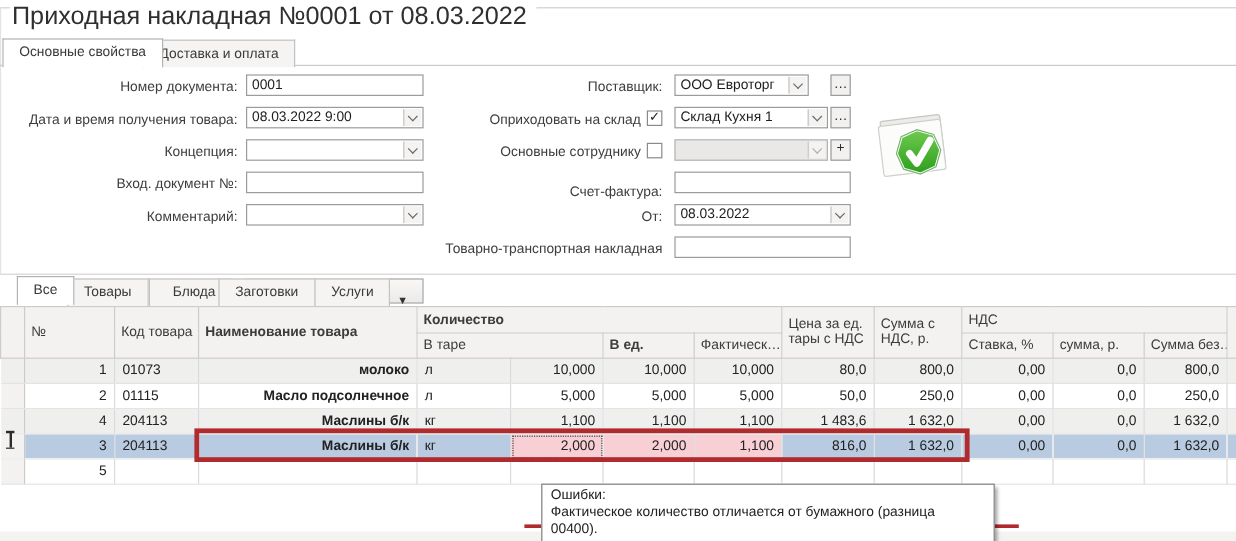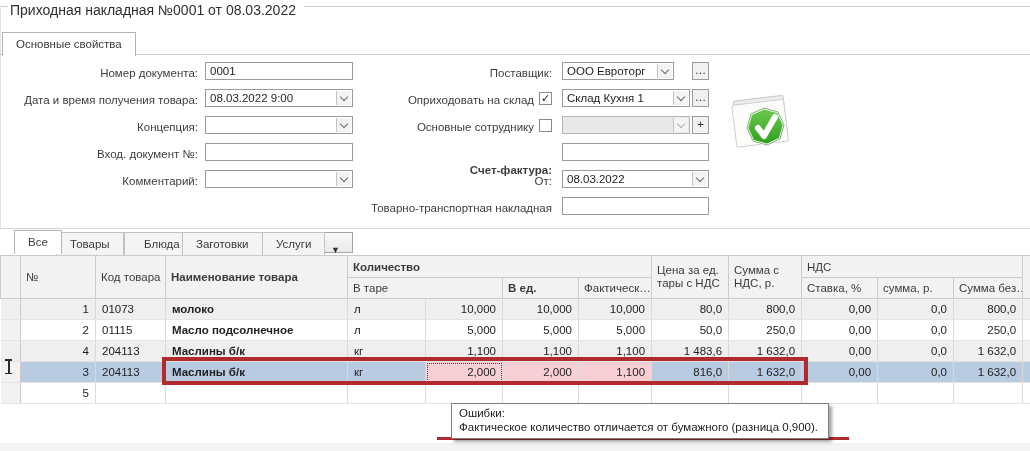--- a/index.html
+++ b/index.html
@@ -3,21 +3,21 @@
 <meta charset="utf-8">
 <style>
   html,body{margin:0;padding:0;background:#fff;}
   #app{position:relative;width:1030px;height:451px;background:#fff;overflow:hidden;
        font-family:"Liberation Sans","DejaVu Sans",sans-serif;font-size:11.5px;color:#3a3a3a;}
 
   
   .groupline{position:absolute;left:0;top:6px;width:1030px;height:0;border-top:1px solid #cfcfcf;}
   .groupleft{position:absolute;left:0;top:6px;width:0;height:222px;border-left:1px solid #e3e3e3;}
   #page-title{position:absolute;left:8px;top:2px;background:#fff;padding:0 8px 0 2px;
-              font-size:14px;color:#2f2f2f;white-space:nowrap;}
+              font-size:21px;color:#2f2f2f;white-space:nowrap;}
 
   
   .tabstrip1{position:absolute;left:0;top:32px;width:1030px;height:23px;}
   .tabline{position:absolute;left:0;bottom:0;width:100%;border-bottom:1px solid #c9c9c9;}
   .tab{position:absolute;top:0;height:22px;line-height:22px;padding:0 13px;
        background:#f5f4f2;border:1px solid #c2c2c2;border-bottom:none;color:#3a3a3a;white-space:nowrap;}
   .tab.active{background:#fff;height:23px;z-index:2;border-color:#b3b3b3;}
 
   
   .frow{position:absolute;height:19px;line-height:18px;}
@@ -49,21 +49,21 @@
   table.grid{position:absolute;left:0;top:255px;border-collapse:collapse;table-layout:fixed;width:1030px;
              font-size:11.5px;color:#222;}
   table.grid th{background:#f3f2f0;border:1px solid #cccbc9;font-weight:normal;text-align:left;
                 padding:2px 5px;color:#3c3c3c;overflow:hidden;white-space:nowrap;}
   table.grid th.b{font-weight:bold;}
   table.grid td{border-right:1px solid #dadada;border-bottom:1px solid #e4e4e4;padding:0 6px;height:20px;
                 overflow:hidden;white-space:nowrap;background:#fff;}
   table.grid tr.alt td{background:#efefee;}
   table.grid td.ind{background:#f3f2f0;border-right:1px solid #cccbc9;}
   table.grid td.r{text-align:right;}
-  table.grid td.b{font-weight:bold;}
+  table.grid td.b{font-weight:bold;text-align:right;}
   table.grid tr.sel td{background:#b9cbe1;}
   table.grid tr.sel td.ind{background:#f3f2f0;}
   table.grid tr.sel td.pink{background:#f8cfd4;}
   table.grid td.focus{outline:1px dotted #444;outline-offset:-2px;}
   .h1{height:22px;} .h2{height:21px;}
 
   
   #rowframe{position:absolute;left:162px;top:357px;width:646px;height:28px;box-sizing:border-box;
             border:4px solid #b02a2e;pointer-events:none;z-index:5;}
   #redline{position:absolute;left:437px;top:437px;width:412px;height:3px;background:#b02a2e;z-index:6;}
@@ -81,20 +81,21 @@
 
 <div id="app">
 
   <div class="groupline"></div>
   <div class="groupleft"></div>
   <div id="page-title">Приходная накладная №0001 от 08.03.2022</div>
 
   <div class="tabstrip1">
     <div class="tabline"></div>
     <div class="tab active" style="left:2px;">Основные свойства</div>
+    <div class="tab" style="left:119px;top:1px;">Доставка и оплата</div>
   </div>
 
   <div class="frow" style="left:0;top:62px;">
     <span class="flabel" style="left:0;width:198px;top:2px;">Номер документа:</span>
     <span class="tbox" style="left:205px;width:148px;">0001</span>
   </div>
   <div class="frow" style="left:0;top:89px;">
     <span class="flabel" style="left:0;width:198px;top:2px;">Дата и время получения товара:</span>
     <span class="tbox" style="left:205px;width:148px;"><span>08.03.2022 9:00</span>
       <span class="arrowbtn">
@@ -150,21 +151,21 @@
     <span class="flabel" style="left:330px;width:204px;top:2px;">Основные сотруднику</span>
     <span class="cbx" style="left:539px;top:3px;"></span>
     <span class="tbox disabled" style="left:562px;width:128px;"><span></span>
       <span class="arrowbtn disabled">
           <span class="chev"></span>
         </span>
     </span>
     <span class="sqbtn" style="left:692px;">+</span>
   </div>
   <div class="frow" style="left:0;top:143px;">
-    <span class="flabel" style="left:330px;width:222px;top:18px;font-weight:bold;">Счет-фактура:</span>
+    <span class="flabel" style="left:330px;width:222px;top:8px;">Счет-фактура:</span>
     <span class="tbox" style="left:562px;width:147px;"></span>
   </div>
   <div class="frow" style="left:0;top:170px;">
     <span class="flabel" style="left:330px;width:222px;top:2px;">От:</span>
     <span class="tbox" style="left:562px;width:147px;"><span>08.03.2022</span>
       <span class="arrowbtn">
           <span class="chev"></span>
         </span>
     </span>
   </div>
@@ -321,17 +322,17 @@
     </table>
 
   <div id="rowframe"></div>
   <div id="ibeam">
       <b class="t"></b>
       <i></i>
       <b class="m"></b>
     </div>
   <div id="tooltip">
     <div>Ошибки:</div>
-    <div>Фактическое количество отличается от бумажного (разница 0,900).</div>
+    <div>Фактическое количество отличается от бумажного (разница 00400).</div>
   </div>
   <div id="redline"></div>
   <div class="bottomstrip"></div>
 </div>
 
 </body></html>

